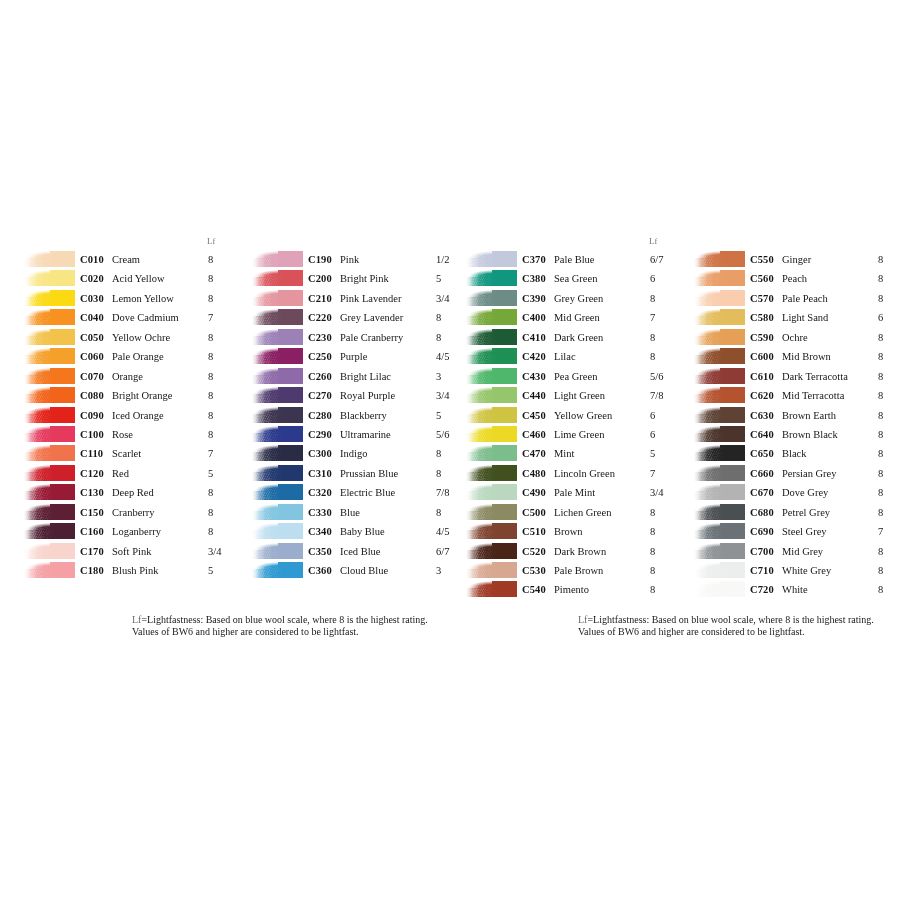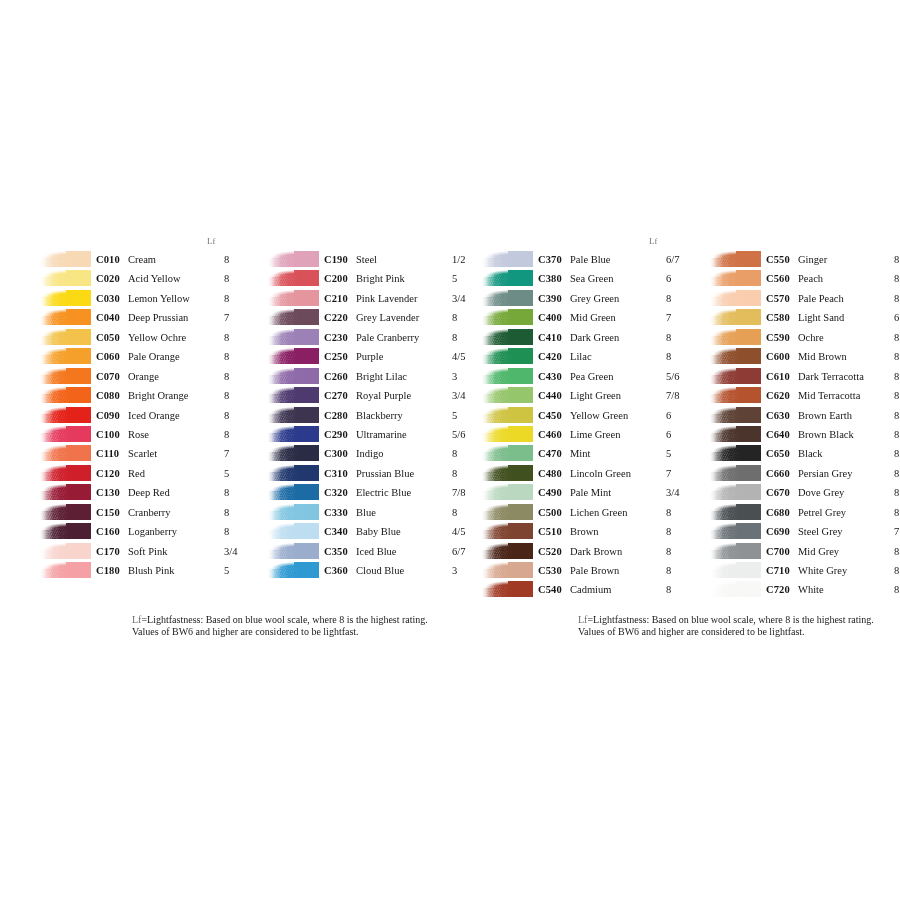--- a/index.html
+++ b/index.html
@@ -43,21 +43,21 @@
     color: #6f6f6f;
     letter-spacing: 0.2px;
     font-family: "Liberation Serif", serif;
   }
   .lf-header.h1 { left: 183px; }
   .lf-header.h3 { left: 183px; }
 
   .rows {
     position: absolute;
     top: 14px;
-    left: 16px;
+    left: 0;
     width: 100%;
   }
 
   .row {
     position: relative;
     height: 19.45px;
     display: block;
   }
 
   .swatch {
@@ -187,21 +187,21 @@
           <div class="name">Lemon Yellow</div>
           <div class="lf">8</div>
         </div>
         <div class="row">
           <div class="swatch">
             <div class="body" style="background: rgb(247, 146, 32);"></div>
             <div class="grain"></div>
             <div class="topfade"></div>
           </div>
           <div class="code">C040</div>
-          <div class="name">Deep Prussian</div>
+          <div class="name">Dove Cadmium</div>
           <div class="lf">7</div>
         </div>
         <div class="row">
           <div class="swatch">
             <div class="body" style="background: rgb(242, 194, 74);"></div>
             <div class="grain"></div>
             <div class="topfade"></div>
           </div>
           <div class="code">C050</div>
           <div class="name">Yellow Ochre</div>
@@ -332,21 +332,21 @@
 
   <div class="panel col2">
     <div class="rows">
         <div class="row">
           <div class="swatch">
             <div class="body" style="background: rgb(223, 162, 184);"></div>
             <div class="grain"></div>
             <div class="topfade"></div>
           </div>
           <div class="code">C190</div>
-          <div class="name">Steel</div>
+          <div class="name">Pink</div>
           <div class="lf">1/2</div>
         </div>
         <div class="row">
           <div class="swatch">
             <div class="body" style="background: rgb(217, 82, 90);"></div>
             <div class="grain"></div>
             <div class="topfade"></div>
           </div>
           <div class="code">C200</div>
           <div class="name">Bright Pink</div>
@@ -678,21 +678,21 @@
           <div class="name">Pale Brown</div>
           <div class="lf">8</div>
         </div>
         <div class="row">
           <div class="swatch">
             <div class="body" style="background: rgb(160, 58, 37);"></div>
             <div class="grain"></div>
             <div class="topfade"></div>
           </div>
           <div class="code">C540</div>
-          <div class="name">Cadmium</div>
+          <div class="name">Pimento</div>
           <div class="lf">8</div>
         </div>
       </div>
   </div>
 
   <div class="panel col4">
     <div class="rows">
         <div class="row">
           <div class="swatch">
             <div class="body" style="background: rgb(207, 114, 69);"></div>

